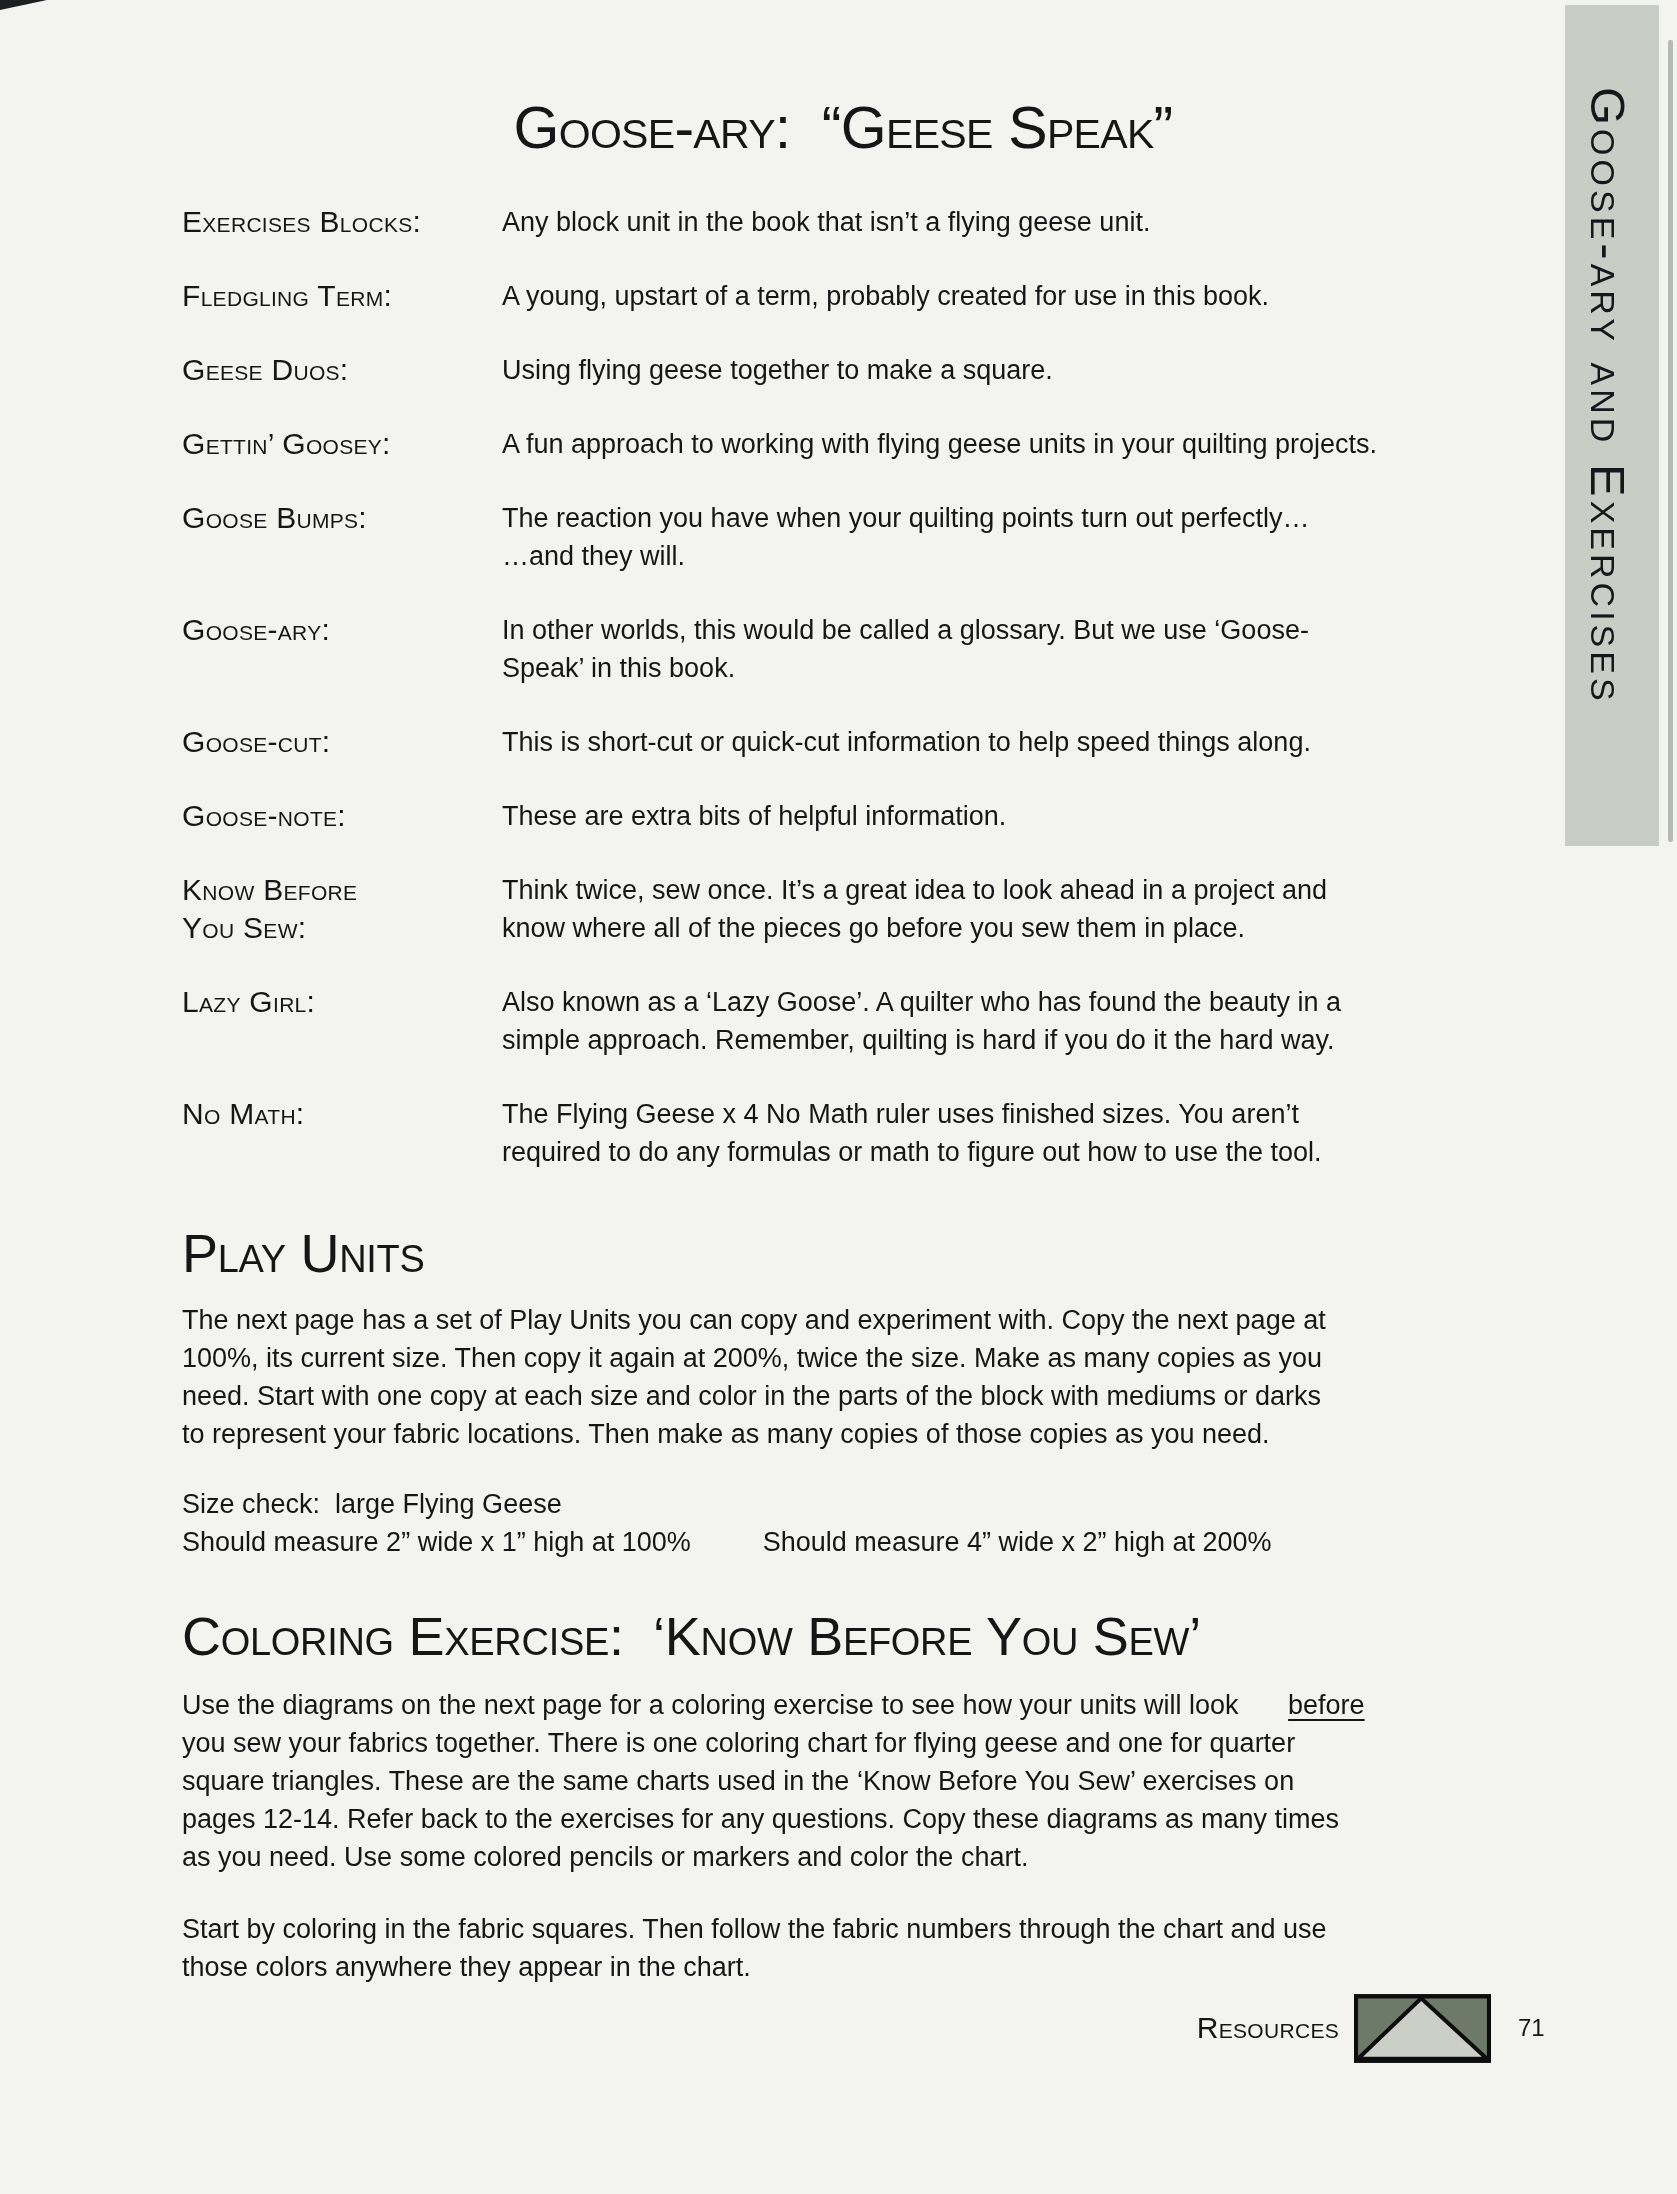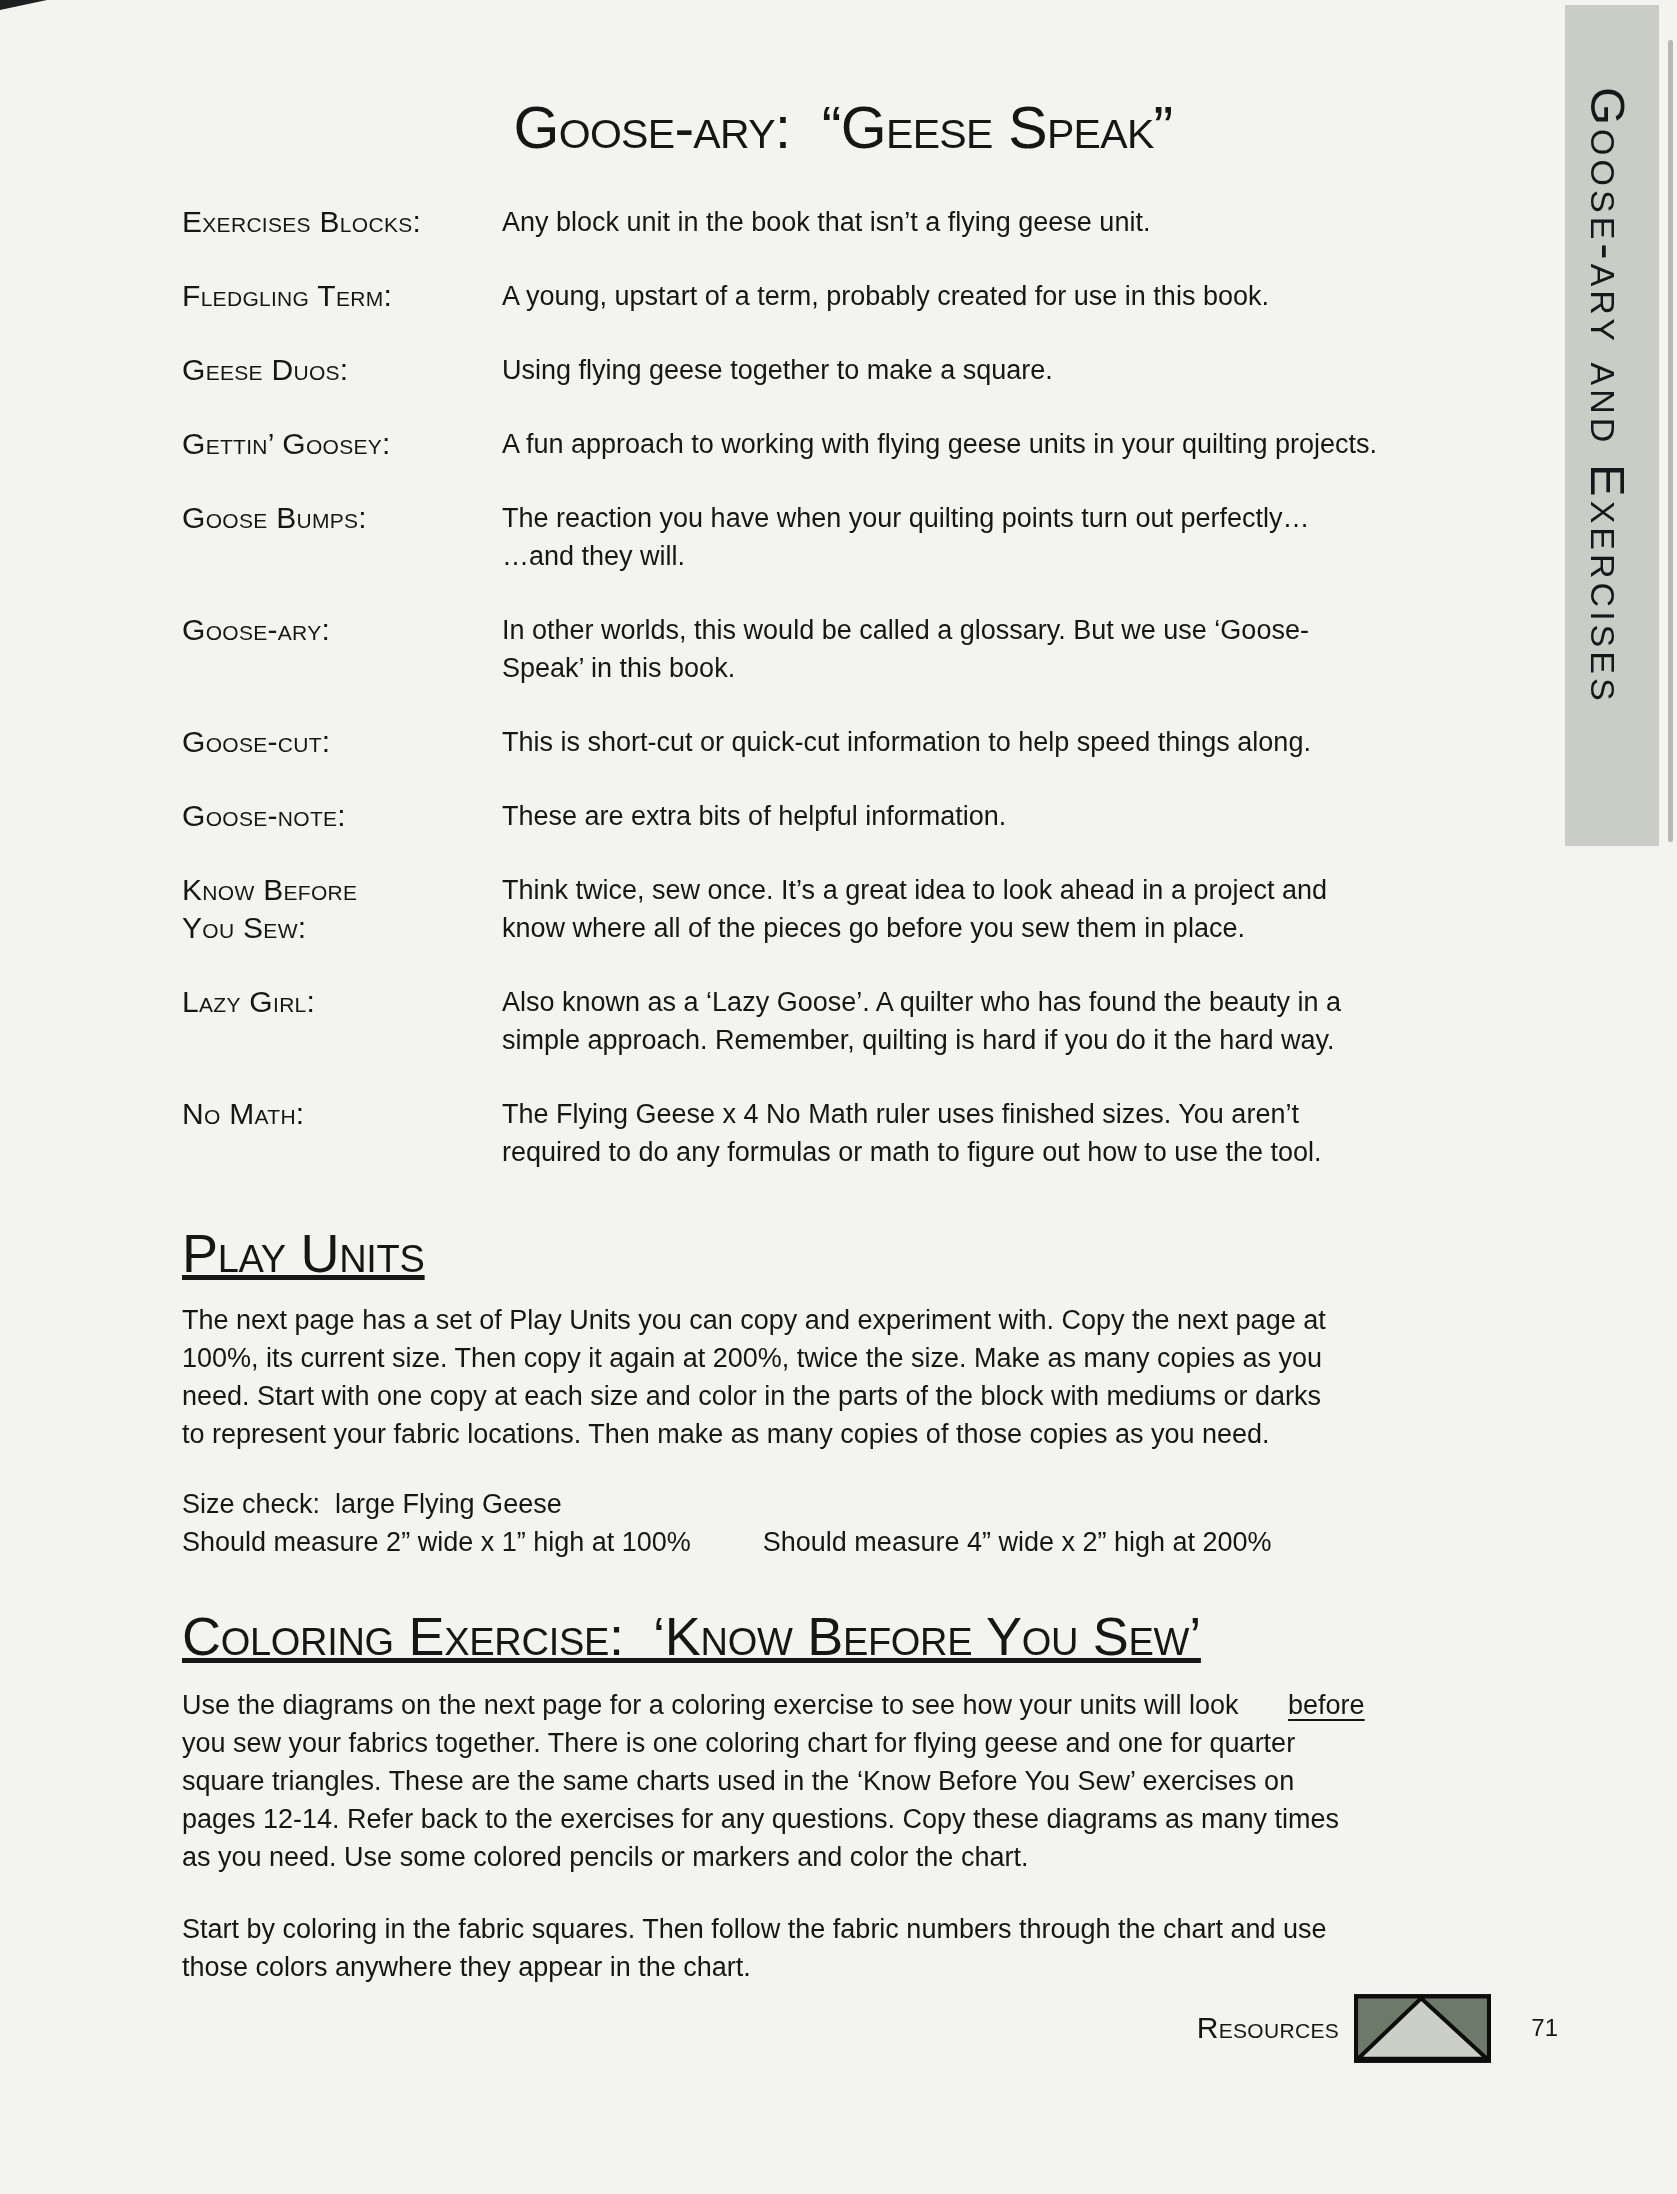--- a/index.html
+++ b/index.html
@@ -76,21 +76,20 @@
     line-height: 38px;
     white-space: pre-line;
   }
   .section-heading {
     font-variant-caps: small-caps;
     font-weight: 500;
     font-size: 54px;
     line-height: 1.08;
     letter-spacing: -0.3px;
     white-space: pre;
-    text-decoration: underline;
   }
   .play-units-heading { margin-top: 53px; margin-bottom: 19px; }
   .body-para {
     font-size: 27px;
     line-height: 38px;
     white-space: pre-line;
   }
   .size-check { margin-top: 32px; }
   .size-check-line1 {
     font-size: 27px; line-height: 38px; white-space: pre;
@@ -108,21 +107,20 @@
     margin-left: 42px;
   }
   .para-2 { margin-top: 34px; }
   
   .footer {
     margin-top: 8px;
     display: flex;
     align-items: center;
     justify-content: flex-end;
     transform: translateX(54px);
-    text-align: right;
   }
   .footer-label {
     font-variant-caps: small-caps;
     font-weight: 500;
     font-size: 30px;
     letter-spacing: 0.3px;
     margin-right: 15px;
   }
   .geese-icon { display: block; margin-right: 27px; }
   .page-number {

